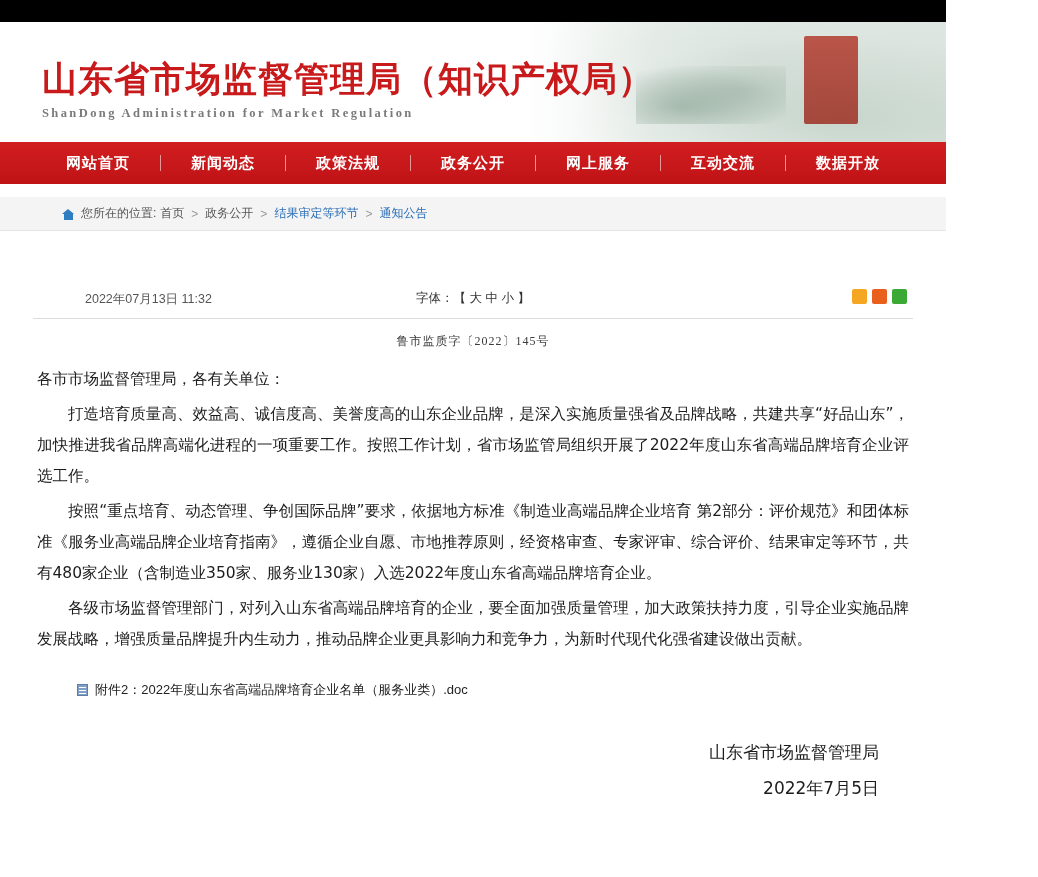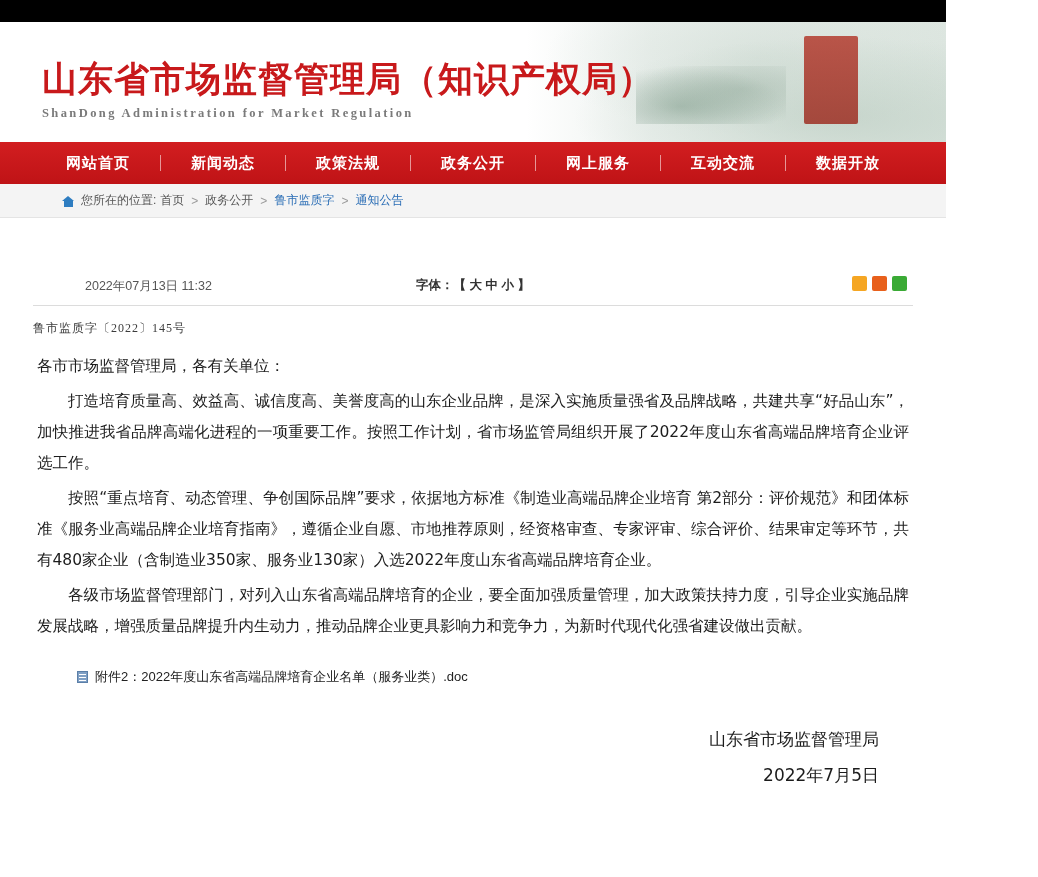--- a/index.html
+++ b/index.html
@@ -102,20 +102,21 @@
     background: rgba(255,255,255,0.55);
   }
   
   .crumb-wrap {
     height: 34px;
     background: #f4f4f4;
     border-bottom: 1px solid #e4e4e4;
     display: flex;
     align-items: center;
     padding-left: 62px;
+    margin-top: 13px;
   }
   .home-icon {
     width: 13px; height: 12px;
     margin-right: 6px;
     position: relative;
     display: inline-block;
   }
   .home-icon:before {
     content: "";
     position: absolute;
@@ -166,21 +167,20 @@
     top: 2px;
   }
   .meta-font {
     position: absolute;
     left: 50%;
     transform: translateX(-50%);
     top: 1px;
     font-size: 12.5px;
     color: #333;
     white-space: nowrap;
-    font-weight: bold;
   }
   .share {
     position: absolute;
     right: 6px;
     top: 0px;
     display: flex;
     gap: 5px;
   }
   .share span {
     width: 15px; height: 15px;
@@ -189,21 +189,21 @@
     font-size: 9px;
     color: #fff;
     text-align: center;
     line-height: 15px;
     cursor: pointer;
   }
   .sh-1 { background: #f5a623; }
   .sh-2 { background: #e8601c; }
   .sh-3 { background: #3aaa35; }
   .docnum {
-    text-align: left;
+    text-align: center;
     margin-top: 14px;
     font-family: "Liberation Serif", serif;
     font-size: 12px;
     color: #3b3b3b;
     letter-spacing: 1px;
   }
   .body {
     margin-top: 14px;
     font-family: "DejaVu Sans", "Liberation Sans", sans-serif;
     font-size: 15.5px;
@@ -283,21 +283,21 @@
     <div class="nav-item">数据开放</div>
   </div>
 
   <div class="crumb-wrap">
     <span class="home-icon"></span>
     <span class="crumb-text">您所在的位置:</span>
     <span class="crumb-link" style="margin-left:4px">首页</span>
     <span class="crumb-sep">&gt;</span>
     <span class="crumb-link">政务公开</span>
     <span class="crumb-sep">&gt;</span>
-    <span class="crumb-link" style="color:#2a6db5">鲁市监质字</span>
+    <span class="crumb-link" style="color:#2a6db5">结果审定等环节</span>
     <span class="crumb-sep">&gt;</span>
     <span class="crumb-link" style="color:#2a6db5">通知公告</span>
   </div>
 
   <div class="article">
 
 
     <div class="meta">
       <div class="meta-date">2022年07月13日 11:32</div>
       <div class="meta-font">

